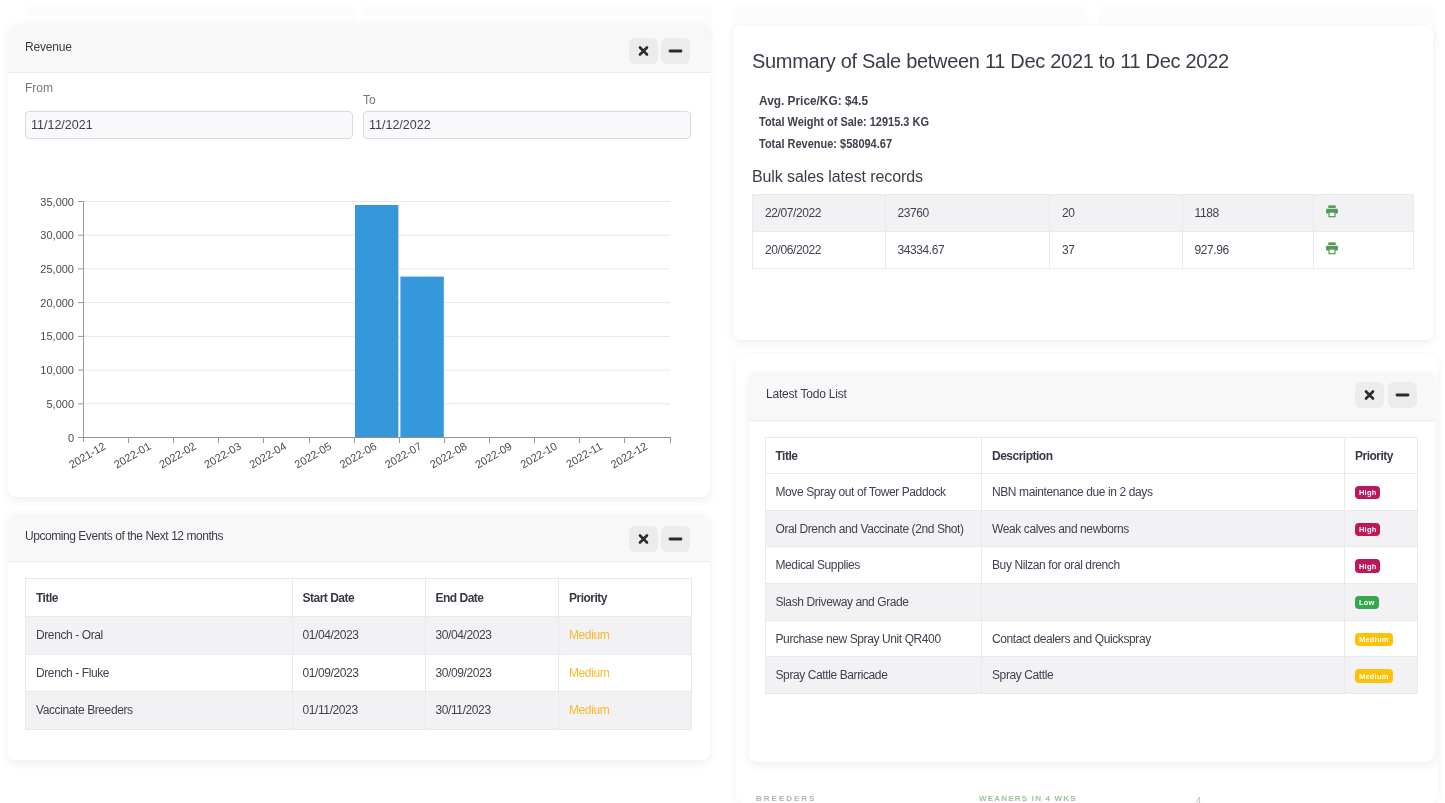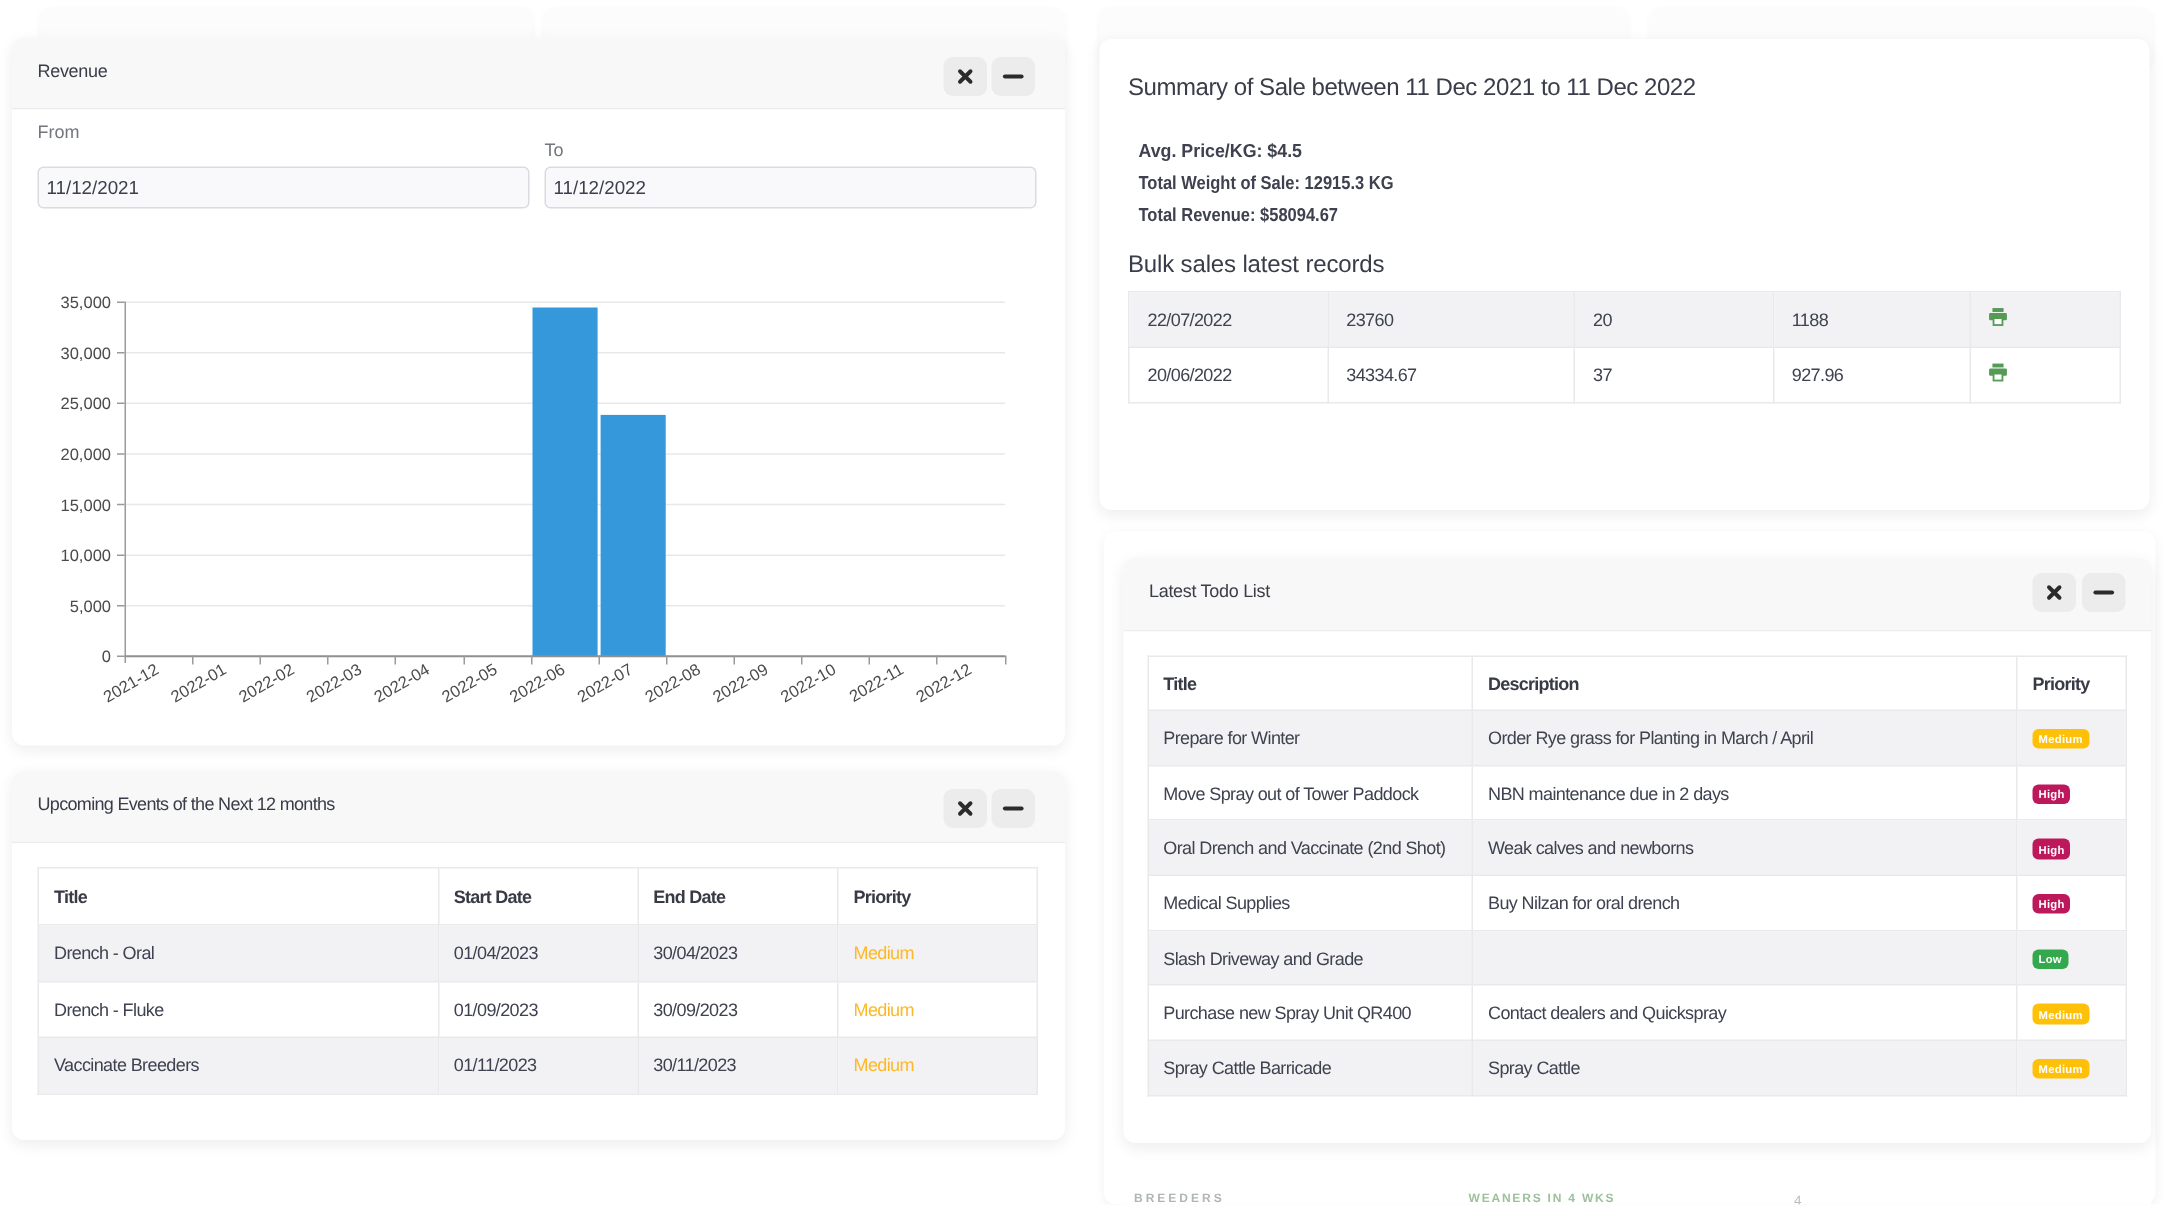--- a/index.html
+++ b/index.html
@@ -179,21 +179,21 @@
           <td>Vaccinate Breeders</td>
           <td>01/11/2023</td>
           <td>30/11/2023</td>
           <td style="color:#fdb827;">Medium</td>
         </tr>
   </tbody>
     </table>
 </div>
 
 <div class="card" style="left:733px; top:26px; width:700px; height:314px;">
-  <div style="position:absolute; left:19px; top:23.5px; font-size:16px; color:#3a3d49; letter-spacing:-0.3px;">Summary of Sale between 11 Dec 2021 to 11 Dec 2022</div>
+  <div style="position:absolute; left:19px; top:23.5px; font-size:20px; color:#3a3d49; letter-spacing:-0.3px;">Summary of Sale between 11 Dec 2021 to 11 Dec 2022</div>
   <svg style="position:absolute; left:26px; top:65px;" width="280" height="100">
     <g font-size="12.5" font-weight="bold" fill="#3e414e" font-family="Liberation Sans, sans-serif">
       <text x="0" y="13.6" textLength="109" lengthAdjust="spacingAndGlyphs">Avg. Price/KG: $4.5</text>
       <text x="0" y="35" textLength="170" lengthAdjust="spacingAndGlyphs">Total Weight of Sale: 12915.3 KG</text>
       <text x="0" y="56.5" textLength="133" lengthAdjust="spacingAndGlyphs">Total Revenue: $58094.67</text>
     </g>
   </svg>
   <div style="position:absolute; left:19px; top:142px; font-size:16px; color:#3a3d49; letter-spacing:-0.1px;">Bulk sales latest records</div>
   <table style="left:19px; top:168px; width:661px;">
     <colgroup>
@@ -252,25 +252,20 @@
         <col style="width:216.5px">
         <col style="width:363px">
         <col style="width:72.5px">
       </colgroup>
     <tbody>
         <tr style="height:36px;">
           <th>Title</th>
           <th>Description</th>
           <th>Priority</th>
         </tr>
-    <tr class="stripe" style="height:36.7px;">
-          <td>Prepare for Winter</td>
-          <td>Order Rye grass for Planting in March / April</td>
-          <td><span class="badge b-med">Medium</span></td>
-        </tr>
     <tr style="height:36.7px;">
           <td>Move Spray out of Tower Paddock</td>
           <td>NBN maintenance due in 2 days</td>
           <td><span class="badge b-high">High</span></td>
         </tr>
     <tr class="stripe" style="height:36.7px;">
           <td>Oral Drench and Vaccinate (2nd Shot)</td>
           <td>Weak calves and newborns</td>
           <td><span class="badge b-high">High</span></td>
         </tr>

